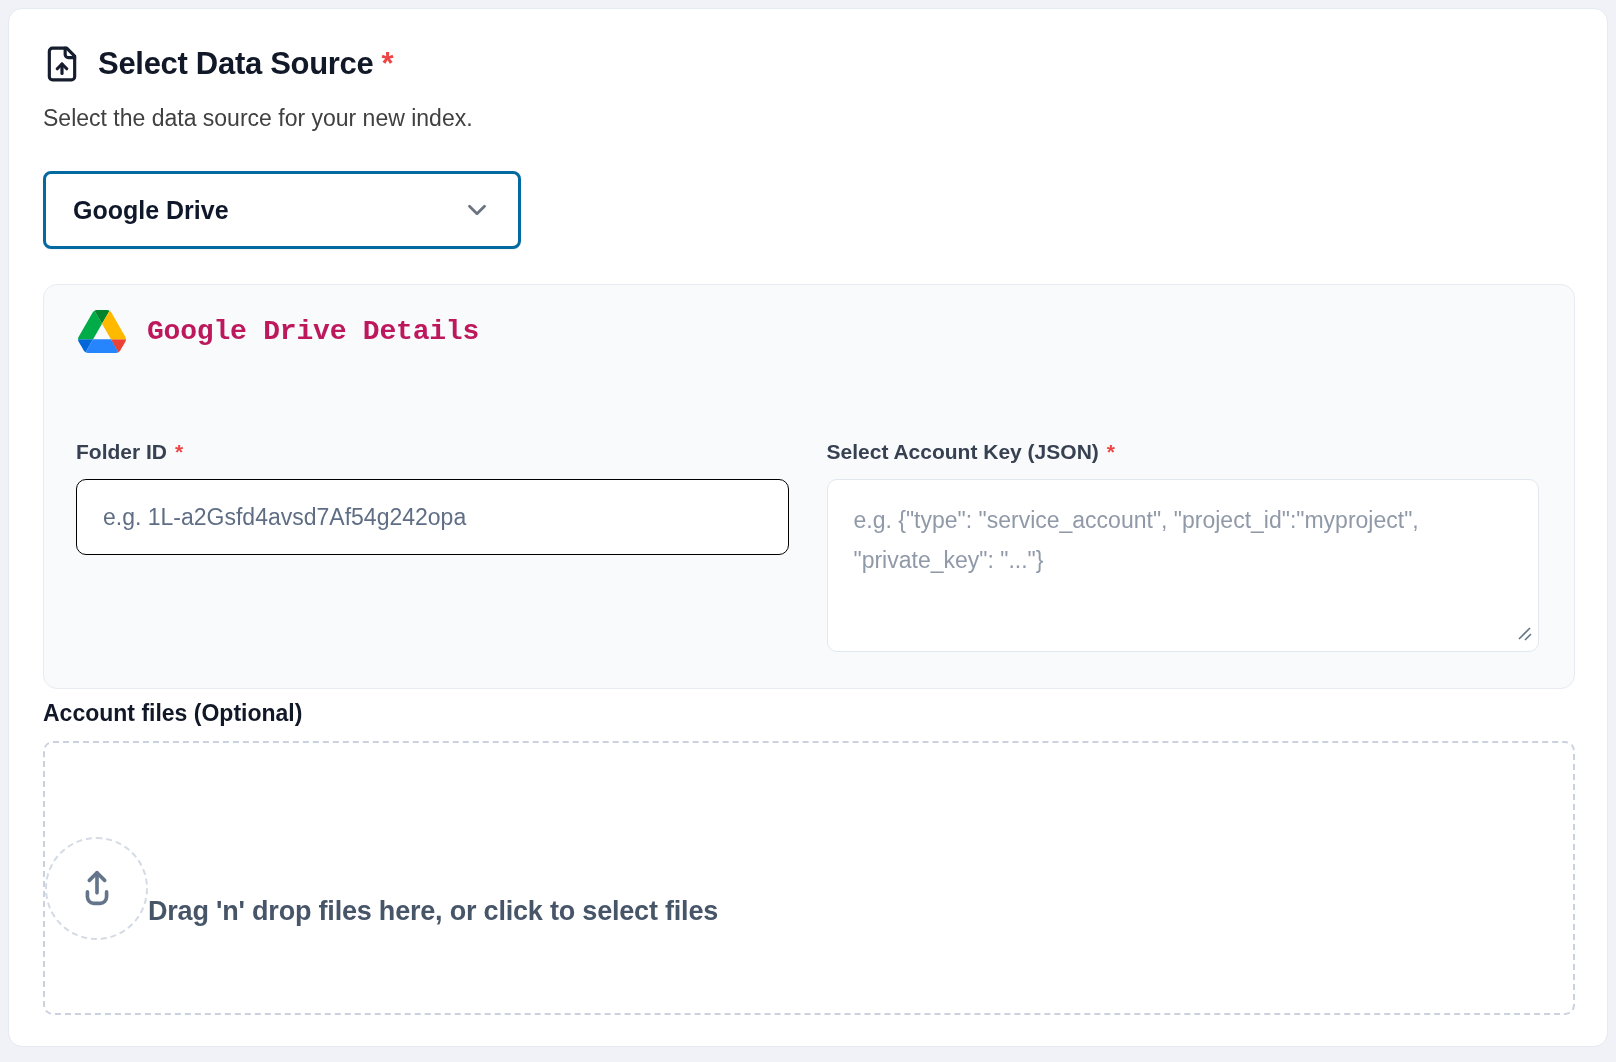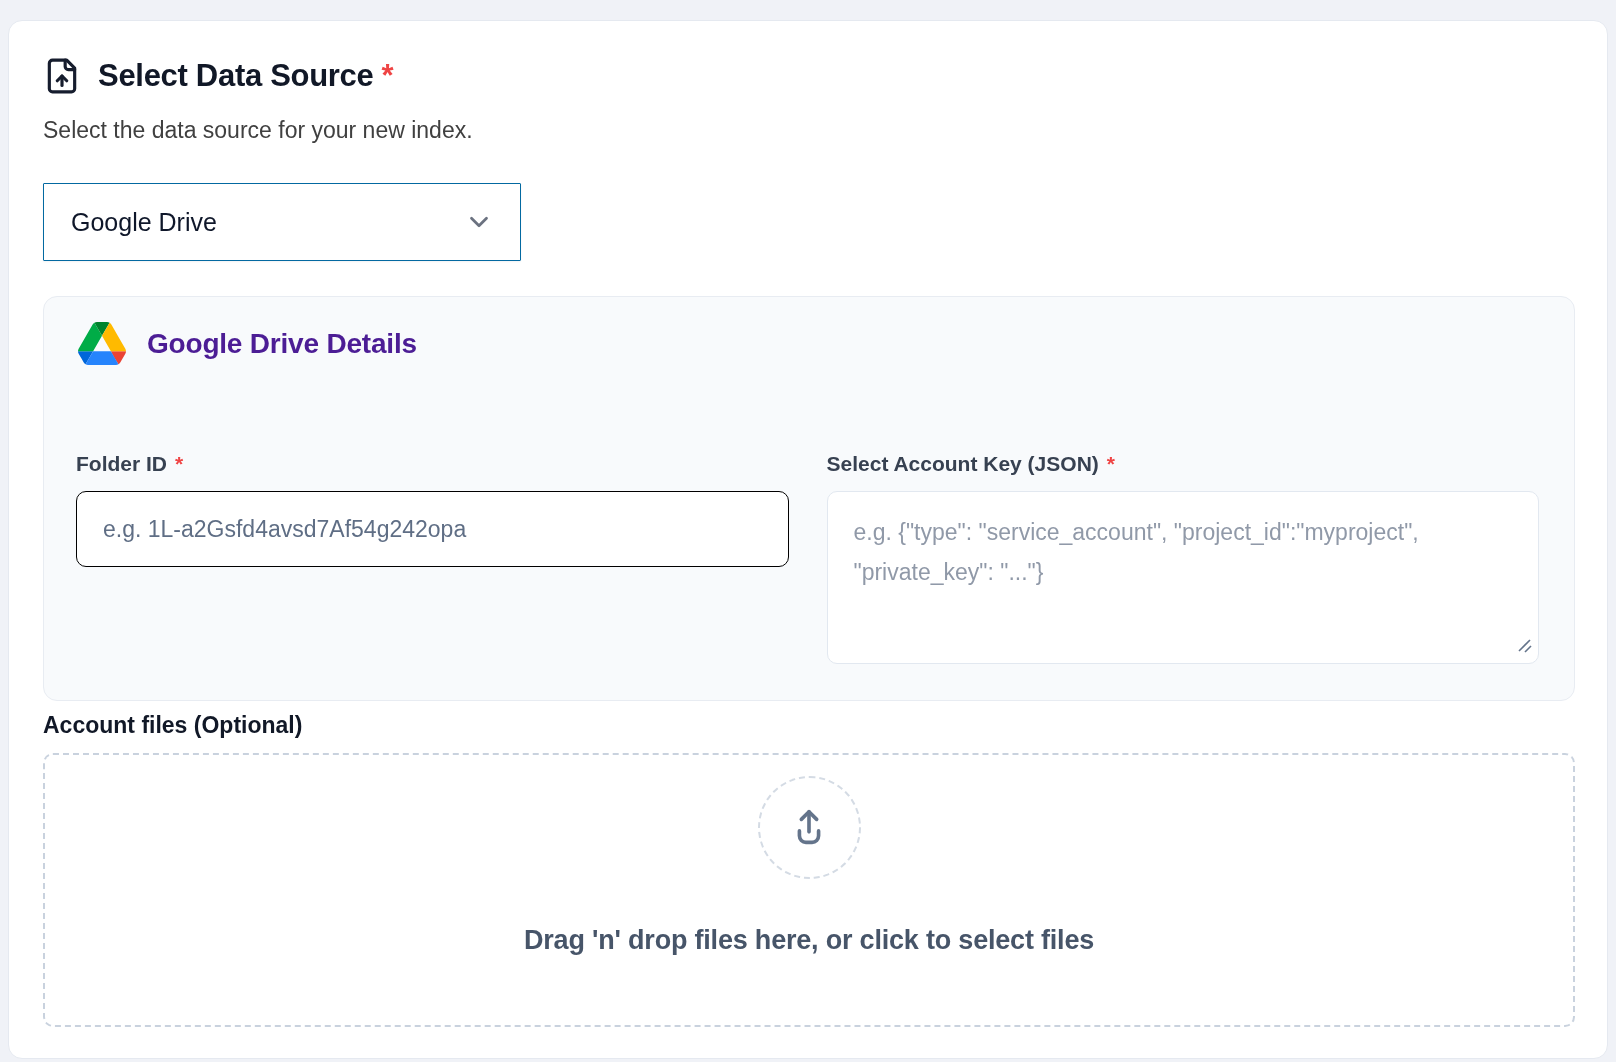--- a/index.html
+++ b/index.html
@@ -4,58 +4,59 @@
 <style>
   * { margin:0; padding:0; box-sizing:border-box; }
   html,body { width:1616px; height:1062px; overflow:hidden; }
   body {
     background:#f0f2f7;
     font-family:"Liberation Sans", sans-serif;
     color:#111827;
     position:relative;
   }
   .card {
-    position:absolute; left:8px; top:20px;
+    position:absolute; left:8px; top:8px;
     width:1600px; height:1039px;
     background:#ffffff;
     border:1px solid #e5e9f0;
     border-radius:14px;
     padding:36px 34px;
   }
   .header-row { display:flex; align-items:center; gap:17px; }
   .header-icon { width:38px; height:38px; display:inline-flex; }
   .title { font-size:31px; font-weight:700; color:#111827; letter-spacing:-0.3px; display:flex; align-items:baseline; }
   .req { color:#ef4444; font-weight:700; margin-left:8px; }
   .subtitle { margin-top:22px; font-size:23px; color:#404040; }
 
   .select-box {
     margin-top:39px;
     width:478px; height:78px;
     background:#ffffff;
-    border:1px solid #0369a1;
-    border-radius:1px;
+    border:3px solid #0369a1;
+    border-radius:8px;
     display:flex; align-items:center; justify-content:space-between;
     padding:0 26px 0 27px;
     box-shadow:0 1px 2px rgba(16,24,40,.05);
     cursor:pointer;
+    font-weight:bold;
   }
   .select-value { font-size:25px; color:#0f172a; }
   .chevron { width:30px; height:30px; display:inline-flex; }
 
   .panel {
     margin-top:35px;
     width:1532px;
     background:#f8fafc;
     border:1px solid #e8ecf2;
     border-radius:14px;
     padding:25px 35px 36px 32px;
   }
   .panel-header { display:flex; align-items:center; gap:21px; margin-left:2px; }
   .drive-logo { width:48px; height:43px; display:inline-flex; }
-  .panel-title { font-size:28px; font-weight:700; color:#4c1d95; letter-spacing:-0.2px; }
+  .panel-title { font-size:28px; font-weight:700; color:#be185d; letter-spacing:-0.2px;font-family:Liberation Mono, monospace; }
 
   .fields { display:grid; grid-template-columns:1fr 1fr; column-gap:38px; margin-top:43px; }
   .field-label { font-size:21px; font-weight:700; color:#374151; margin-bottom:15px; display:flex; align-items:baseline; height:24px;margin-top:44px; }
   .field-label .req { font-size:21px; }
   .text-input {
     width:100%; height:76px;
     border:1px solid #000000; border-radius:10px;
     background:#ffffff;
     padding:0 26px;
     font-size:23px; color:#0f172a;
@@ -76,21 +77,21 @@
   .textarea::placeholder { color:#9099a8; opacity:1; }
   .resize-handle { position:absolute; right:7px; bottom:11px; width:16px; height:16px; cursor:nwse-resize; }
 
   .upload-label { margin-top:11px; font-size:23px; font-weight:700; color:#111827; }
 
   .dropzone {
     margin-top:14px;
     width:1532px; height:274px;
     border:2px dashed #c9d2de;
     border-radius:10px;
-    display:flex; flex-direction:column; align-items:center;
+    display:flex; flex-direction:row; align-items:center;
     padding-top:21px;
     cursor:pointer;
     background:#ffffff;
   }
   .upload-circle {
     width:103px; height:103px;
     border:2px dashed #d4dbe4;
     border-radius:50%;
     display:flex; align-items:center; justify-content:center;
   }

